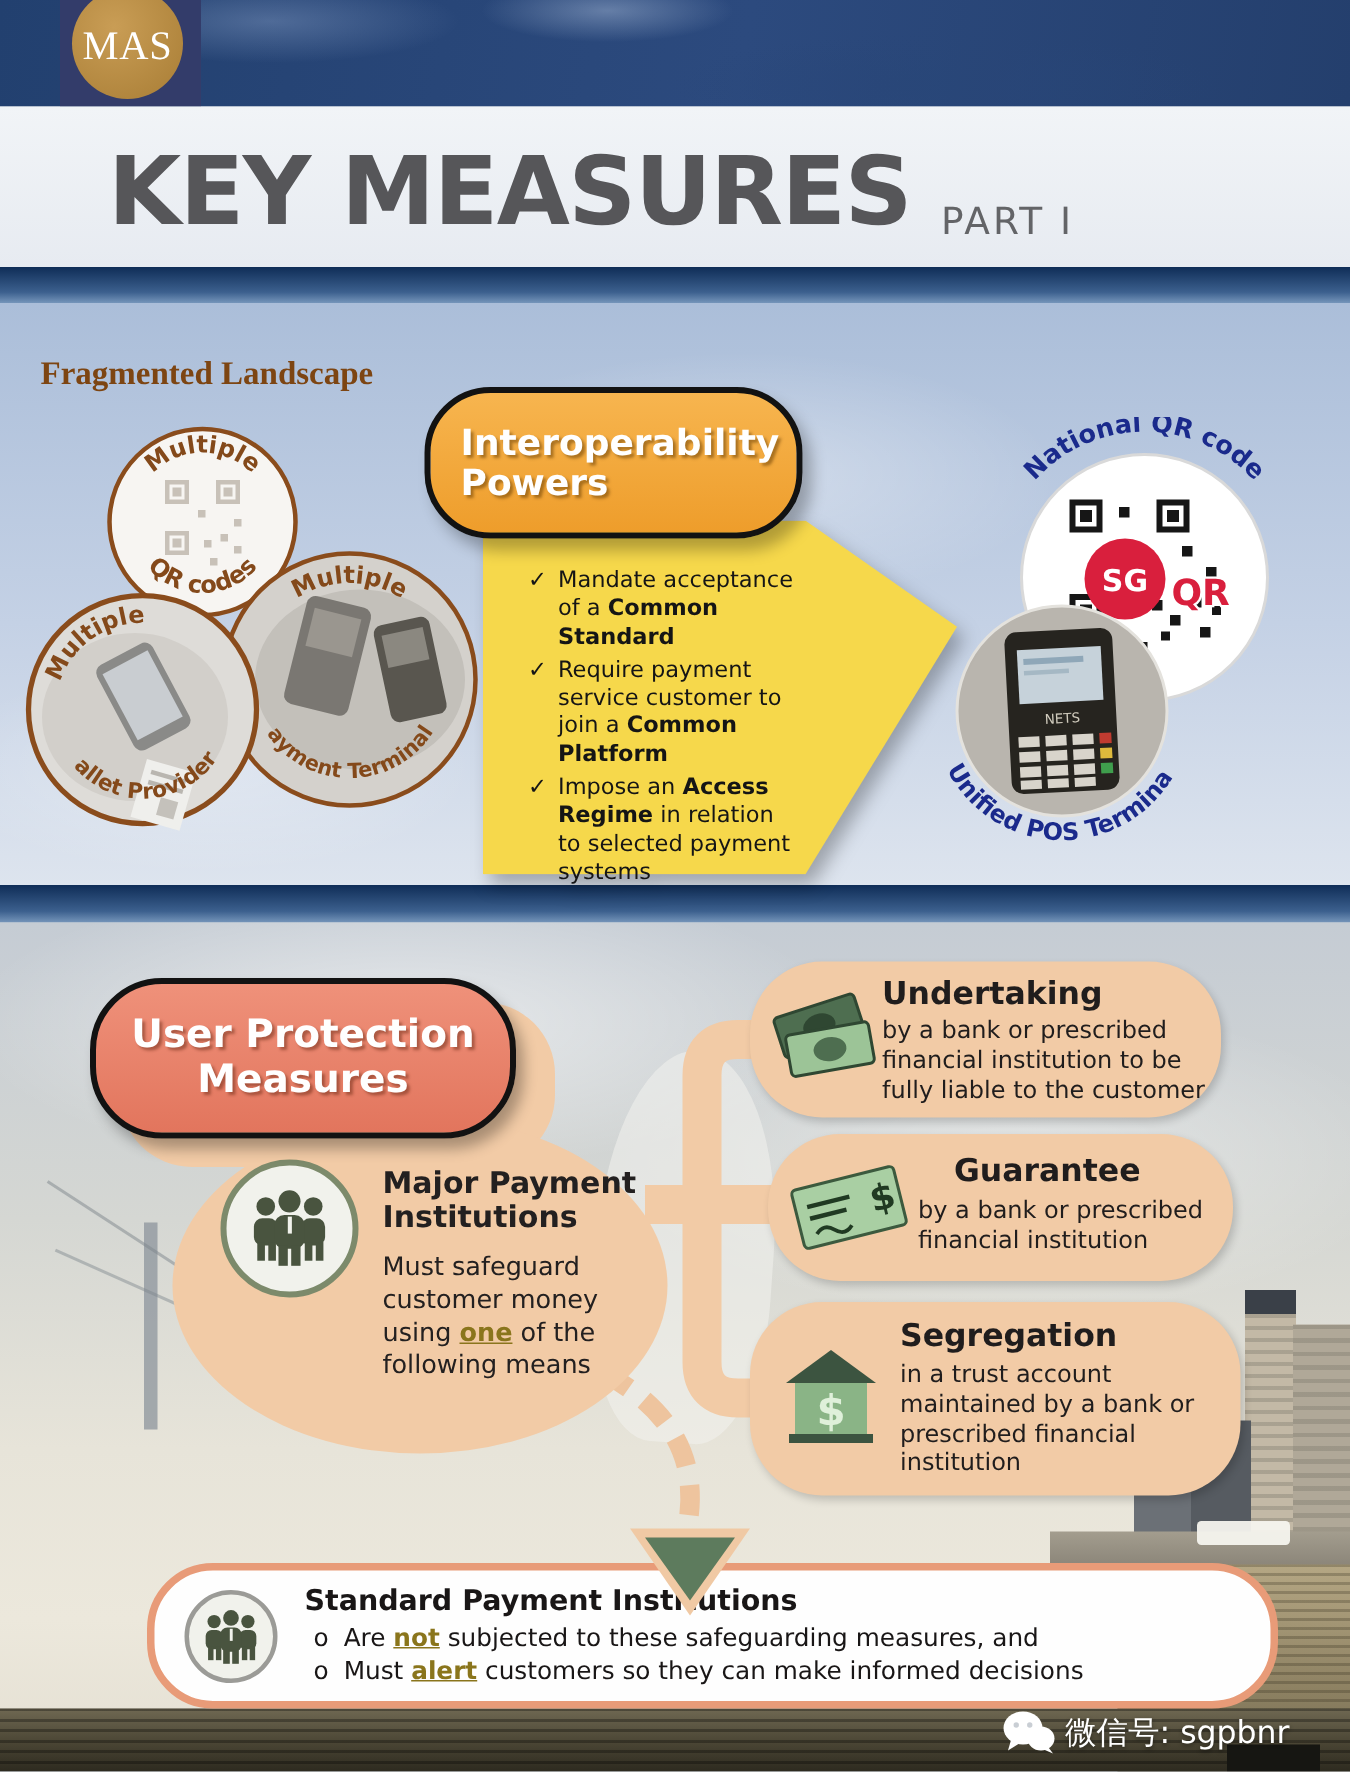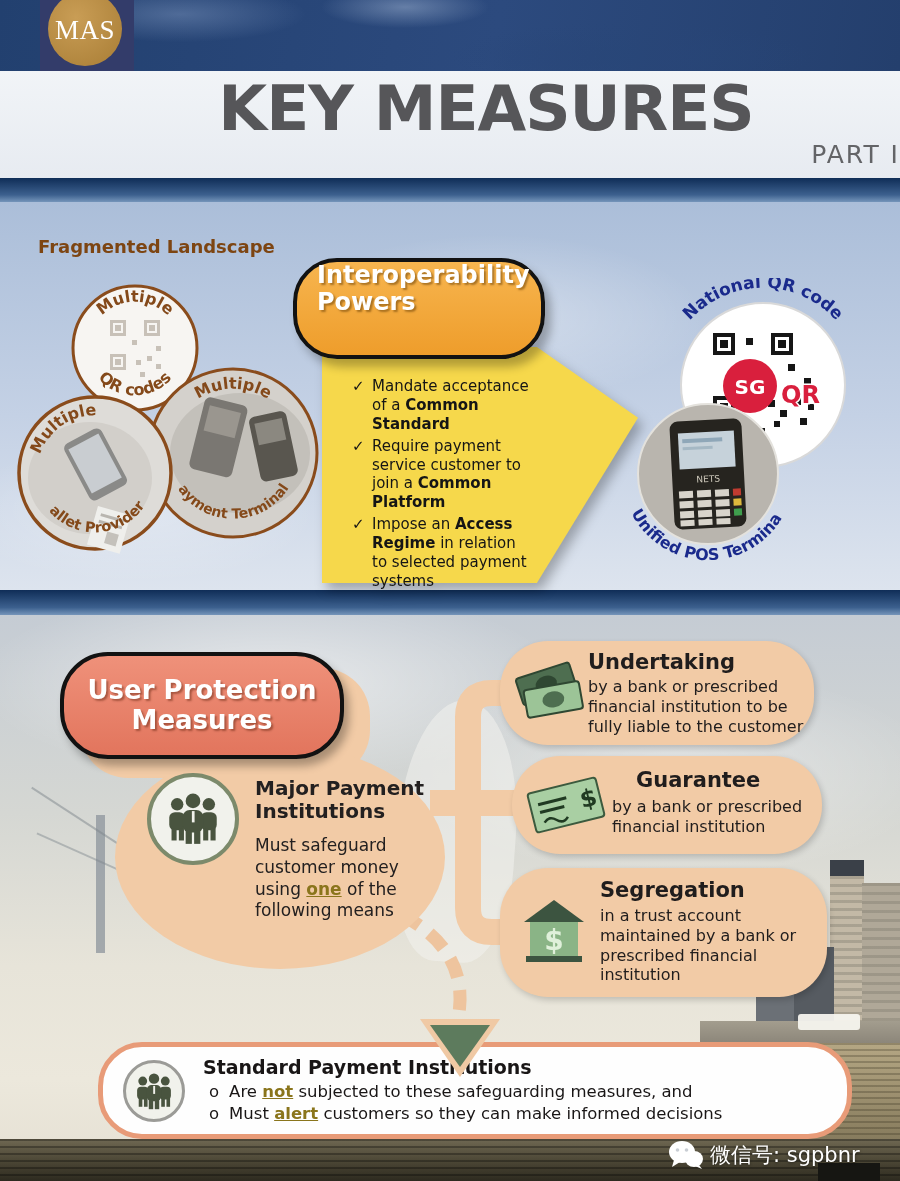--- a/index.html
+++ b/index.html
@@ -14,46 +14,46 @@
       radial-gradient(120px 30px at 45% 10%, rgba(160,180,210,.5), transparent 70%),
       linear-gradient(100deg,#22406f,#2c4a7e 55%,#243f6d);}
   .mas-block{position:absolute;left:0;top:0;width:94px;height:71px;background:#333c6a;margin-left:40px;}
   .mas-circle{position:absolute;left:8px;top:-8px;width:74px;height:74px;border-radius:50%;
     background:radial-gradient(circle at 38% 35%, #c99d55, #a87d35);
     display:flex;align-items:center;justify-content:center;}
   .mas-text{font-family:"Liberation Serif","DejaVu Serif",serif;color:#fff;font-size:27px;letter-spacing:.5px;padding-top:2px;}
 
   
   .title-band{position:absolute;left:0;top:71px;width:900px;height:107px;
-    background:linear-gradient(#f1f4f7,#e7ebf1);display:flex;align-items:center;padding-left:72px;box-sizing:border-box;flex-direction:column;}
+    background:linear-gradient(#f1f4f7,#e7ebf1);display:flex;align-items:center;padding-left:72px;box-sizing:border-box;}
   .title{font-size:63px;font-weight:800;color:#565659;letter-spacing:-1px;line-height:1;padding-top:6px;}
   .part{font-size:25px;color:#636467;letter-spacing:2px;margin-left:20px;align-self:flex-end;padding-bottom:16px;}
 
   .navy-strip{position:absolute;left:0;width:900px;height:24px;
     background:linear-gradient(180deg,#0f2d57,#3c608e 70%,#7595ba);}
   .strip1{top:178px;} .strip2{top:590px;height:25px;}
 
   
   .sec-blue{position:absolute;left:0;top:202px;width:900px;height:388px;
     background:
       radial-gradient(300px 120px at 55% 30%, rgba(255,255,255,.35), transparent 70%),
       radial-gradient(260px 100px at 15% 80%, rgba(255,255,255,.3), transparent 70%),
       linear-gradient(180deg,#abbed9,#c4d1e5 55%,#dde4ee);}
-  .frag-label{position:absolute;left:38px;top:34px;font-size:18px;font-weight:bold;color:#7d4512;}
+  .frag-label{position:absolute;left:27px;top:34px;font-size:22px;font-weight:bold;color:#7d4512;font-family:Liberation Serif, serif;}
   .enh-label{position:absolute;right:28px;top:34px;font-size:22px;font-weight:bold;color:#15227d;}
 
   .cluster{position:absolute;}
   .cluster-left{left:10px;top:66px;width:320px;height:335px;}
   .cluster-right{left:618px;top:76px;width:280px;height:300px;}
   .arc-brown{fill:#84491a;font-weight:bold;}
   .arc-navy{fill:#1a2a8c;font-weight:bold;}
 
-  .interop-pill{position:absolute;left:293px;top:56px;width:252px;height:101px;
+  .interop-pill{position:absolute;left:283px;top:56px;width:252px;height:101px;
     background:linear-gradient(180deg,#f7b54f,#ee9d2b);border:4px solid #121212;border-radius:44px;
-    display:flex;padding-left:20px;box-sizing:border-box;z-index:3;
+    display:flex;align-items:center;padding-left:20px;box-sizing:border-box;z-index:3;
     box-shadow:6px 8px 10px rgba(0,0,0,.28);}
   .interop-pill .lbl{font-size:24px;font-weight:bold;color:#fff;line-height:1.12;
     text-shadow:2px 2px 2px rgba(95,55,0,.5);}
   .yellow-wrap{position:absolute;left:322px;top:145px;z-index:2;filter:drop-shadow(5px 7px 6px rgba(0,0,0,.28));}
   .yellow-shape{width:316px;height:236px;background:#f6d84b;
     clip-path:polygon(0 0,68% 0,100% 30%,68% 100%,0 100%);}
   .checklist{position:absolute;left:30px;top:30px;width:182px;}
   .chk{display:flex;gap:7px;font-size:15px;color:#151515;line-height:1.26;margin-bottom:3px;}
   .chk .tick{flex:0 0 13px;font-weight:bold;}
   .chk b{font-weight:bold;}

